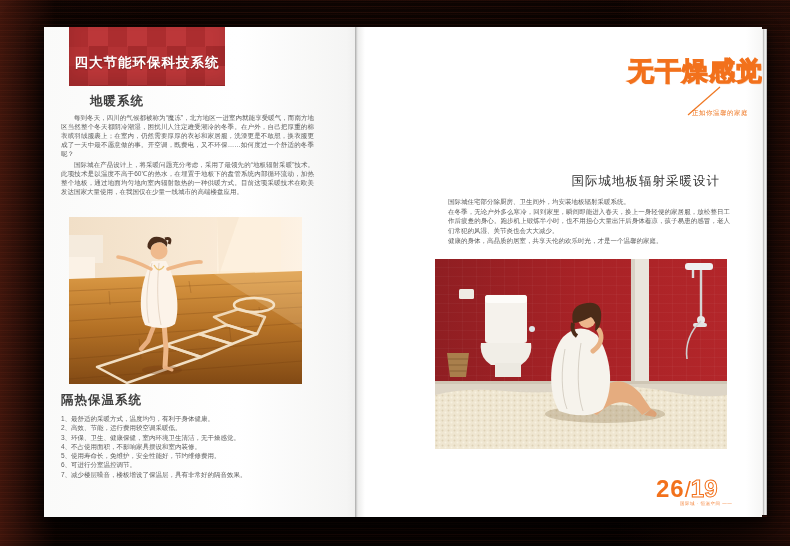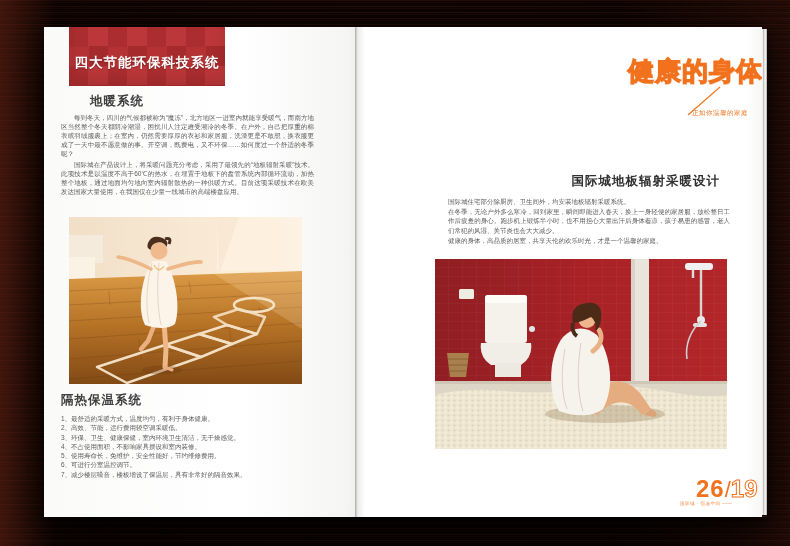--- a/index.html
+++ b/index.html
@@ -59,27 +59,27 @@
   .rp-title{
     position:absolute;left:270px;top:27px;width:130px;
     font-size:26px;font-weight:bold;letter-spacing:1px;white-space:nowrap;
     color:#ffffff;-webkit-text-stroke:1.2px #f2711c;
     text-shadow:1px 1px 0 rgba(242,113,28,0.30);
   }
   .rp-slash{position:absolute;left:328px;top:58px;width:36px;height:32px;}
   .rp-tagline{position:absolute;left:280px;top:82px;width:110px;text-align:right;
     font-size:6.5px;color:#ef7722;letter-spacing:0.5px;}
   .rp-article-title{position:absolute;right:42px;top:146px;
-    font-size:12.5px;font-weight:bold;color:#303030;letter-spacing:1px;padding-left:47px;}
+    font-size:12.5px;font-weight:normal;color:#303030;letter-spacing:1px;padding-left:47px;}
   .rp-article{position:absolute;left:90px;top:170px;width:282px;
     font-size:6.5px;line-height:9.2px;color:#5c5c5c;text-align:justify;}
   .rp-article p{margin:0 0 1px 0;}
   .photo-right{left:77px;top:232px;width:292px;height:190px;}
   .pageno{position:absolute;left:298px;top:448px;white-space:nowrap;}
-  .pn-cur{font-size:24px;font-weight:bold;color:#f2711c;letter-spacing:1px;margin-left:40px;}
+  .pn-cur{font-size:24px;font-weight:bold;color:#f2711c;letter-spacing:1px;}
   .pn-sep{font-size:22px;color:#f2711c;font-weight:normal;}
   .pn-next{font-size:24px;font-weight:bold;color:#ffffff;-webkit-text-stroke:1px #f2711c;}
   .pn-caption{position:absolute;left:322px;top:474px;width:90px;
     font-size:4.5px;color:#f2711c;opacity:0.85;letter-spacing:0.5px;border-bottom:0;}
   .pn-caption:after{content:" ——";}
 </style>
 </head>
 <body>
 
 <div class="stage">
@@ -157,21 +157,21 @@
         <li>4、不占使用面积，不影响家具摆设和室内装修。</li>
         <li>5、使用寿命长，免维护，安全性能好，节约维修费用。</li>
         <li>6、可进行分室温控调节。</li>
         <li>7、减少楼层噪音，楼板增设了保温层，具有非常好的隔音效果。</li>
       </ul>
     </div>
 
     <div class="spine-gap"></div>
 
     <div class="page page-right">
-      <div class="rp-title">健康的身体</div>
+      <div class="rp-title">无干燥感觉</div>
       <svg class="rp-slash" viewBox="0 0 36 32">
         <line x1="34" y1="2" x2="2" y2="30" stroke="#ef7722" stroke-width="1.2"></line>
       </svg>
       <div class="rp-tagline">正如你温馨的家庭</div>
 
       <div class="rp-article-title">国际城地板辐射采暖设计</div>
       <div class="rp-article">
         <p>国际城住宅部分除厨房、卫生间外，均安装地板辐射采暖系统。</p>
         <p>在冬季，无论户外多么寒冷，回到家里，瞬间即能进入春天，换上一身轻便的家居服，放松整日工作后疲惫的身心。跑步机上锻炼半小时，也不用担心大量出汗后身体着凉，孩子易患的感冒，老人们常犯的风湿、关节炎也会大大减少。</p>
         <p>健康的身体，高品质的居室，共享天伦的欢乐时光，才是一个温馨的家庭。</p>

